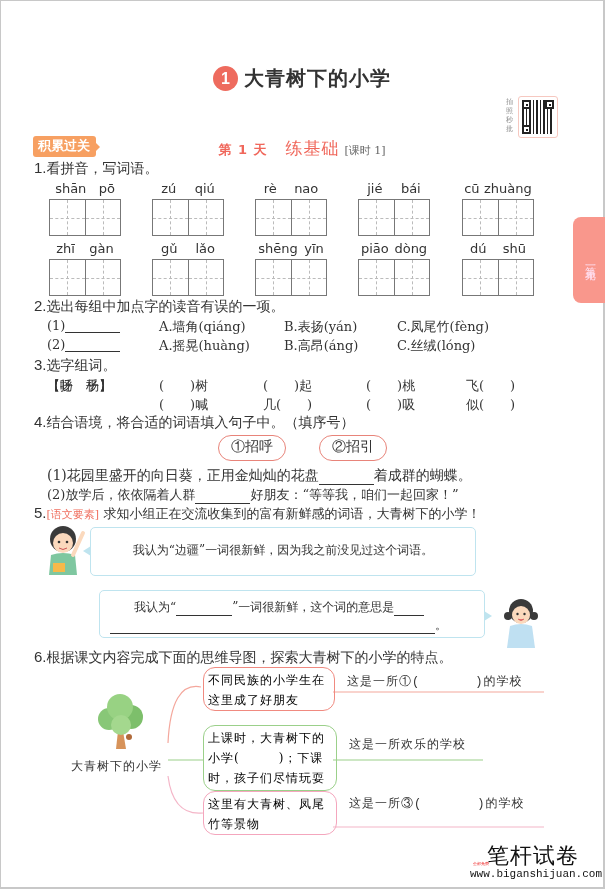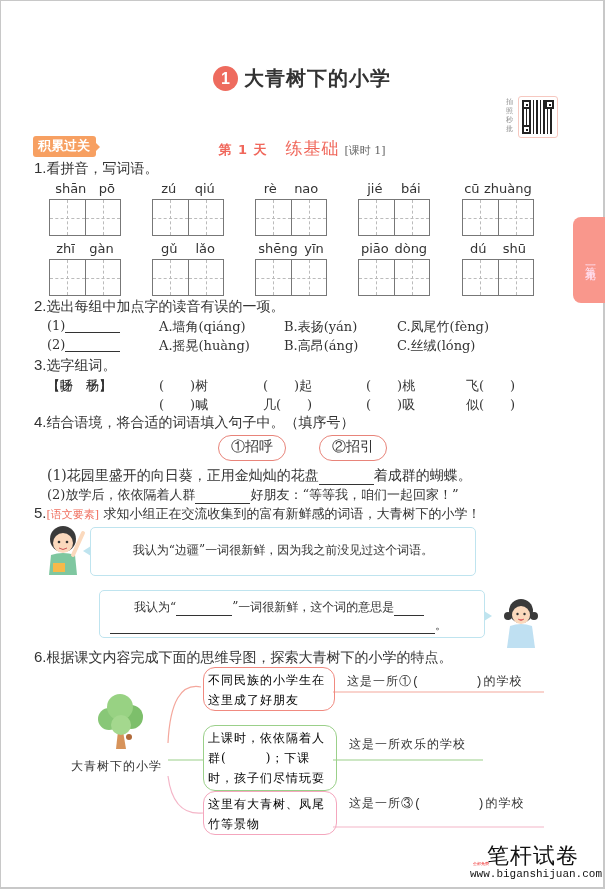--- a/index.html
+++ b/index.html
@@ -304,21 +304,21 @@
     <circle cx="30" cy="34" r="10" fill="#a4d88e"></circle>
     <circle cx="38" cy="46" r="3" fill="#b06a3a"></circle>
   </svg>
   <div style="position:absolute;left:70px;top:757px;font-size:12px;font-family:'DejaVu Serif',serif;letter-spacing:1px">大青树下的小学</div>
 
   <div class="mm-box" style="left:202px;top:666px;width:132px;height:44px;border:1.5px solid #f08a80">不同民族的小学生在这里成了好朋友</div>
   <div class="mm-right" style="left:346px;top:672px">
     <span>这是一所①(</span><span style="display:inline-block;width:55px"></span><span>)的学校</span>
   </div>
 
-  <div class="mm-box" style="left:202px;top:724px;width:134px;height:66px;border:1.5px solid #9bd08a">上课时，依依隔着人群(　　　)；下课时，孩子们尽情玩耍</div>
+  <div class="mm-box" style="left:202px;top:724px;width:134px;height:66px;border:1.5px solid #9bd08a">上课时，大青树下的小学(　　　)；下课时，孩子们尽情玩耍</div>
   <div class="mm-right" style="left:348px;top:735px">这是一所欢乐的学校</div>
 
   <div class="mm-box" style="left:202px;top:790px;width:134px;height:44px;border:1.5px solid #f4a6bd">这里有大青树、凤尾竹等景物</div>
   <div class="mm-right" style="left:348px;top:794px">
     <span>这是一所③(</span><span style="display:inline-block;width:55px"></span><span>)的学校</span>
   </div>
 
   <div class="wm">
     <div class="wm-tiny">全部免费</div>
     <div class="wm-title">笔杆试卷</div>

